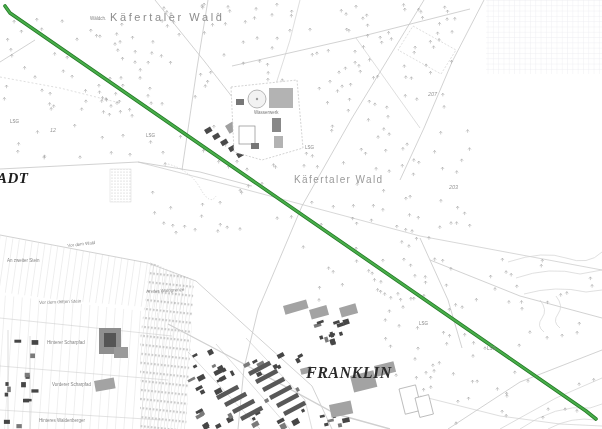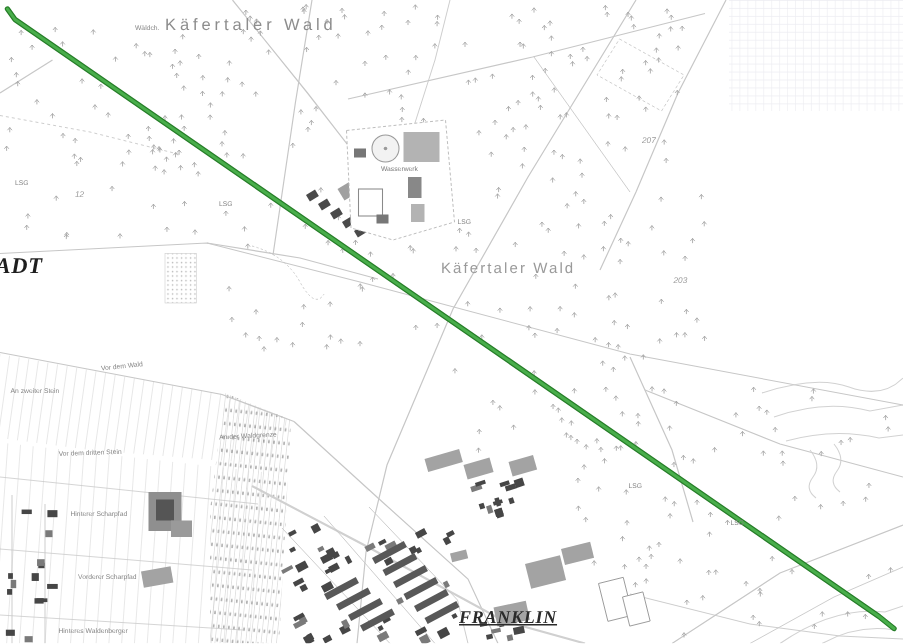--- a/index.html
+++ b/index.html
@@ -5,21 +5,21 @@
   html,body{margin:0;padding:0;background:#fff;}
   #stage{position:relative;width:602px;height:429px;overflow:hidden;background:#fff;
          font-family:"Liberation Sans",sans-serif;}
   #map-svg{position:absolute;left:0;top:0;}
   .lbl{position:absolute;white-space:nowrap;color:#8c8c8c;transform-origin:0 0;
        font-family:"Liberation Sans",sans-serif;}
   .title-top{left:110px;top:11px;font-size:11px;letter-spacing:2.6px;color:#8d8d8d;}
   .title-mid{left:294px;top:174px;font-size:10px;letter-spacing:1.4px;color:#9a9a9a;}
   .district{font-family:"Liberation Serif",serif;font-style:italic;font-weight:bold;color:#1e1e1e;}
   .adt{left:-3px;top:170px;font-size:15px;letter-spacing:.5px;}
-  .franklin{left:306px;top:404px;font-size:12px;letter-spacing:.5px;color:#2b2b2b;text-decoration:underline;}
+  .franklin{left:306px;top:364px;font-size:16px;letter-spacing:.5px;color:#2b2b2b;}
   .tiny{font-size:9px;color:#868686;transform:scale(.5);}
   .num{font-size:10px;color:#9b9b9b;font-style:italic;transform:scale(.55);}
 </style>
 </head>
 <body>
 
 <div id="stage">
 
 <svg id="map-svg" width="602" height="429" viewBox="0 0 602 429">
   <defs>

